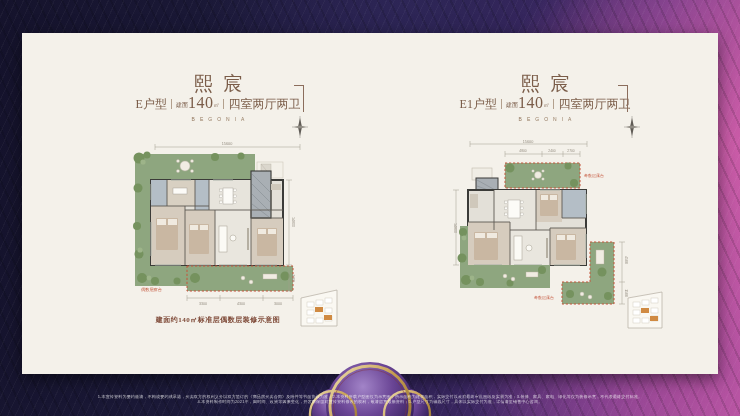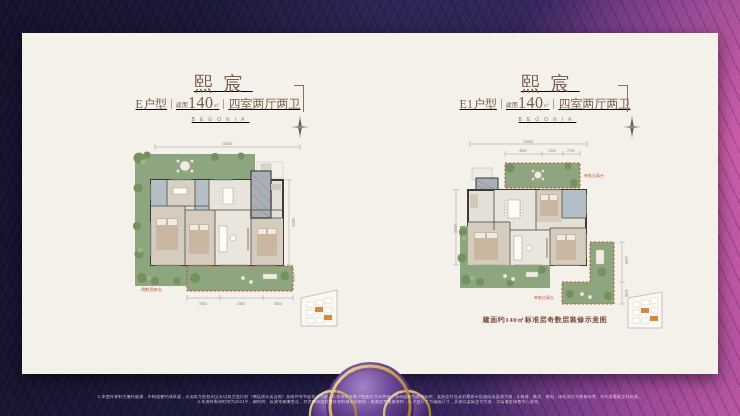--- a/index.html
+++ b/index.html
@@ -16,21 +16,21 @@
       radial-gradient(55% 90% at 98% 35%, rgba(216,96,173,0.75), rgba(216,96,173,0) 60%),
       radial-gradient(45% 80% at 92% 85%, rgba(176,77,160,0.65), rgba(176,77,160,0) 65%),
       radial-gradient(40% 60% at 55% 0%, rgba(48,40,90,0.8), rgba(48,40,90,0) 70%),
       linear-gradient(100deg,#15132c 0%, #1b1938 30%, #241d49 50%, #3c2763 68%, #6c3a85 82%, #a24f99 93%, #c05ba6 100%);
   }
   .card{
     position:absolute;left:22px;top:33px;width:696px;height:341px;
     background:#f4f1ea;
     box-shadow:0 5px 16px rgba(0,0,0,0.5);
   }
-  .panel{position:absolute;top:74px;width:240px;text-decoration:underline;}
+  .panel{position:absolute;top:74px;width:240px;}
   .panel.left{left:98px;}
   .panel.right{left:425px;}
   .title-block{position:relative;text-align:center;color:#7a5c48;}
   .plan-title{
     font-family:"Liberation Serif",serif;
     font-size:19px;letter-spacing:0.55em;text-indent:0.55em;
     color:#7a5c48;line-height:20px;
   }
   .plan-sub{
     font-family:"Liberation Serif",serif;
@@ -248,20 +248,21 @@
           <rect x="26" y="20" width="7" height="5"></rect>
         <rect x="8" y="30" width="7" height="5"></rect>
           <rect x="17" y="30" width="7" height="5"></rect>
           <rect x="26" y="28" width="7" height="5"></rect>
       </g>
       <rect x="16" y="19" width="8" height="5" fill="#d08a42"></rect>
       <rect x="25" y="27" width="8" height="5" fill="#d08a42"></rect>
     </g>
   </svg>
 
+  <div class="caption">建面约140㎡标准层偶数层装修示意图</div>
 </div>
 
 <div class="panel right">
   <div class="title-block">
     <div class="plan-title">熙宸</div>
     <div class="plan-sub"><span>E1户型</span><span class="divider"></span><span class="sm">建面</span><span class="num">140</span><span class="sm">㎡</span><span class="divider"></span><span>四室两厅两卫</span></div>
     <div class="plan-brand">BEGONIA</div>
     <div class="bracket"></div>
   </div>
 
@@ -420,21 +421,20 @@
           <rect x="25" y="18" width="7" height="5"></rect>
         <rect x="7" y="28" width="7" height="5"></rect>
           <rect x="16" y="28" width="7" height="5"></rect>
           <rect x="25" y="26" width="7" height="5"></rect>
       </g>
       <rect x="15" y="18" width="8" height="5" fill="#d08a42"></rect>
       <rect x="24" y="26" width="8" height="5" fill="#d08a42"></rect>
     </g>
   </svg>
 
-  <div class="caption">建面约140㎡标准层奇数层装修示意图</div>
 </div>
 
 <svg class="logo" width="124" height="72" viewBox="0 0 124 72">
   <defs>
     <radialGradient id="orb" cx="42%" cy="28%" r="75%">
       <stop offset="0%" stop-color="#a284c8"></stop>
       <stop offset="45%" stop-color="#6a4595"></stop>
       <stop offset="100%" stop-color="#2a1850"></stop>
     </radialGradient>
     <linearGradient id="gold" x1="0" y1="0" x2="1" y2="1">

